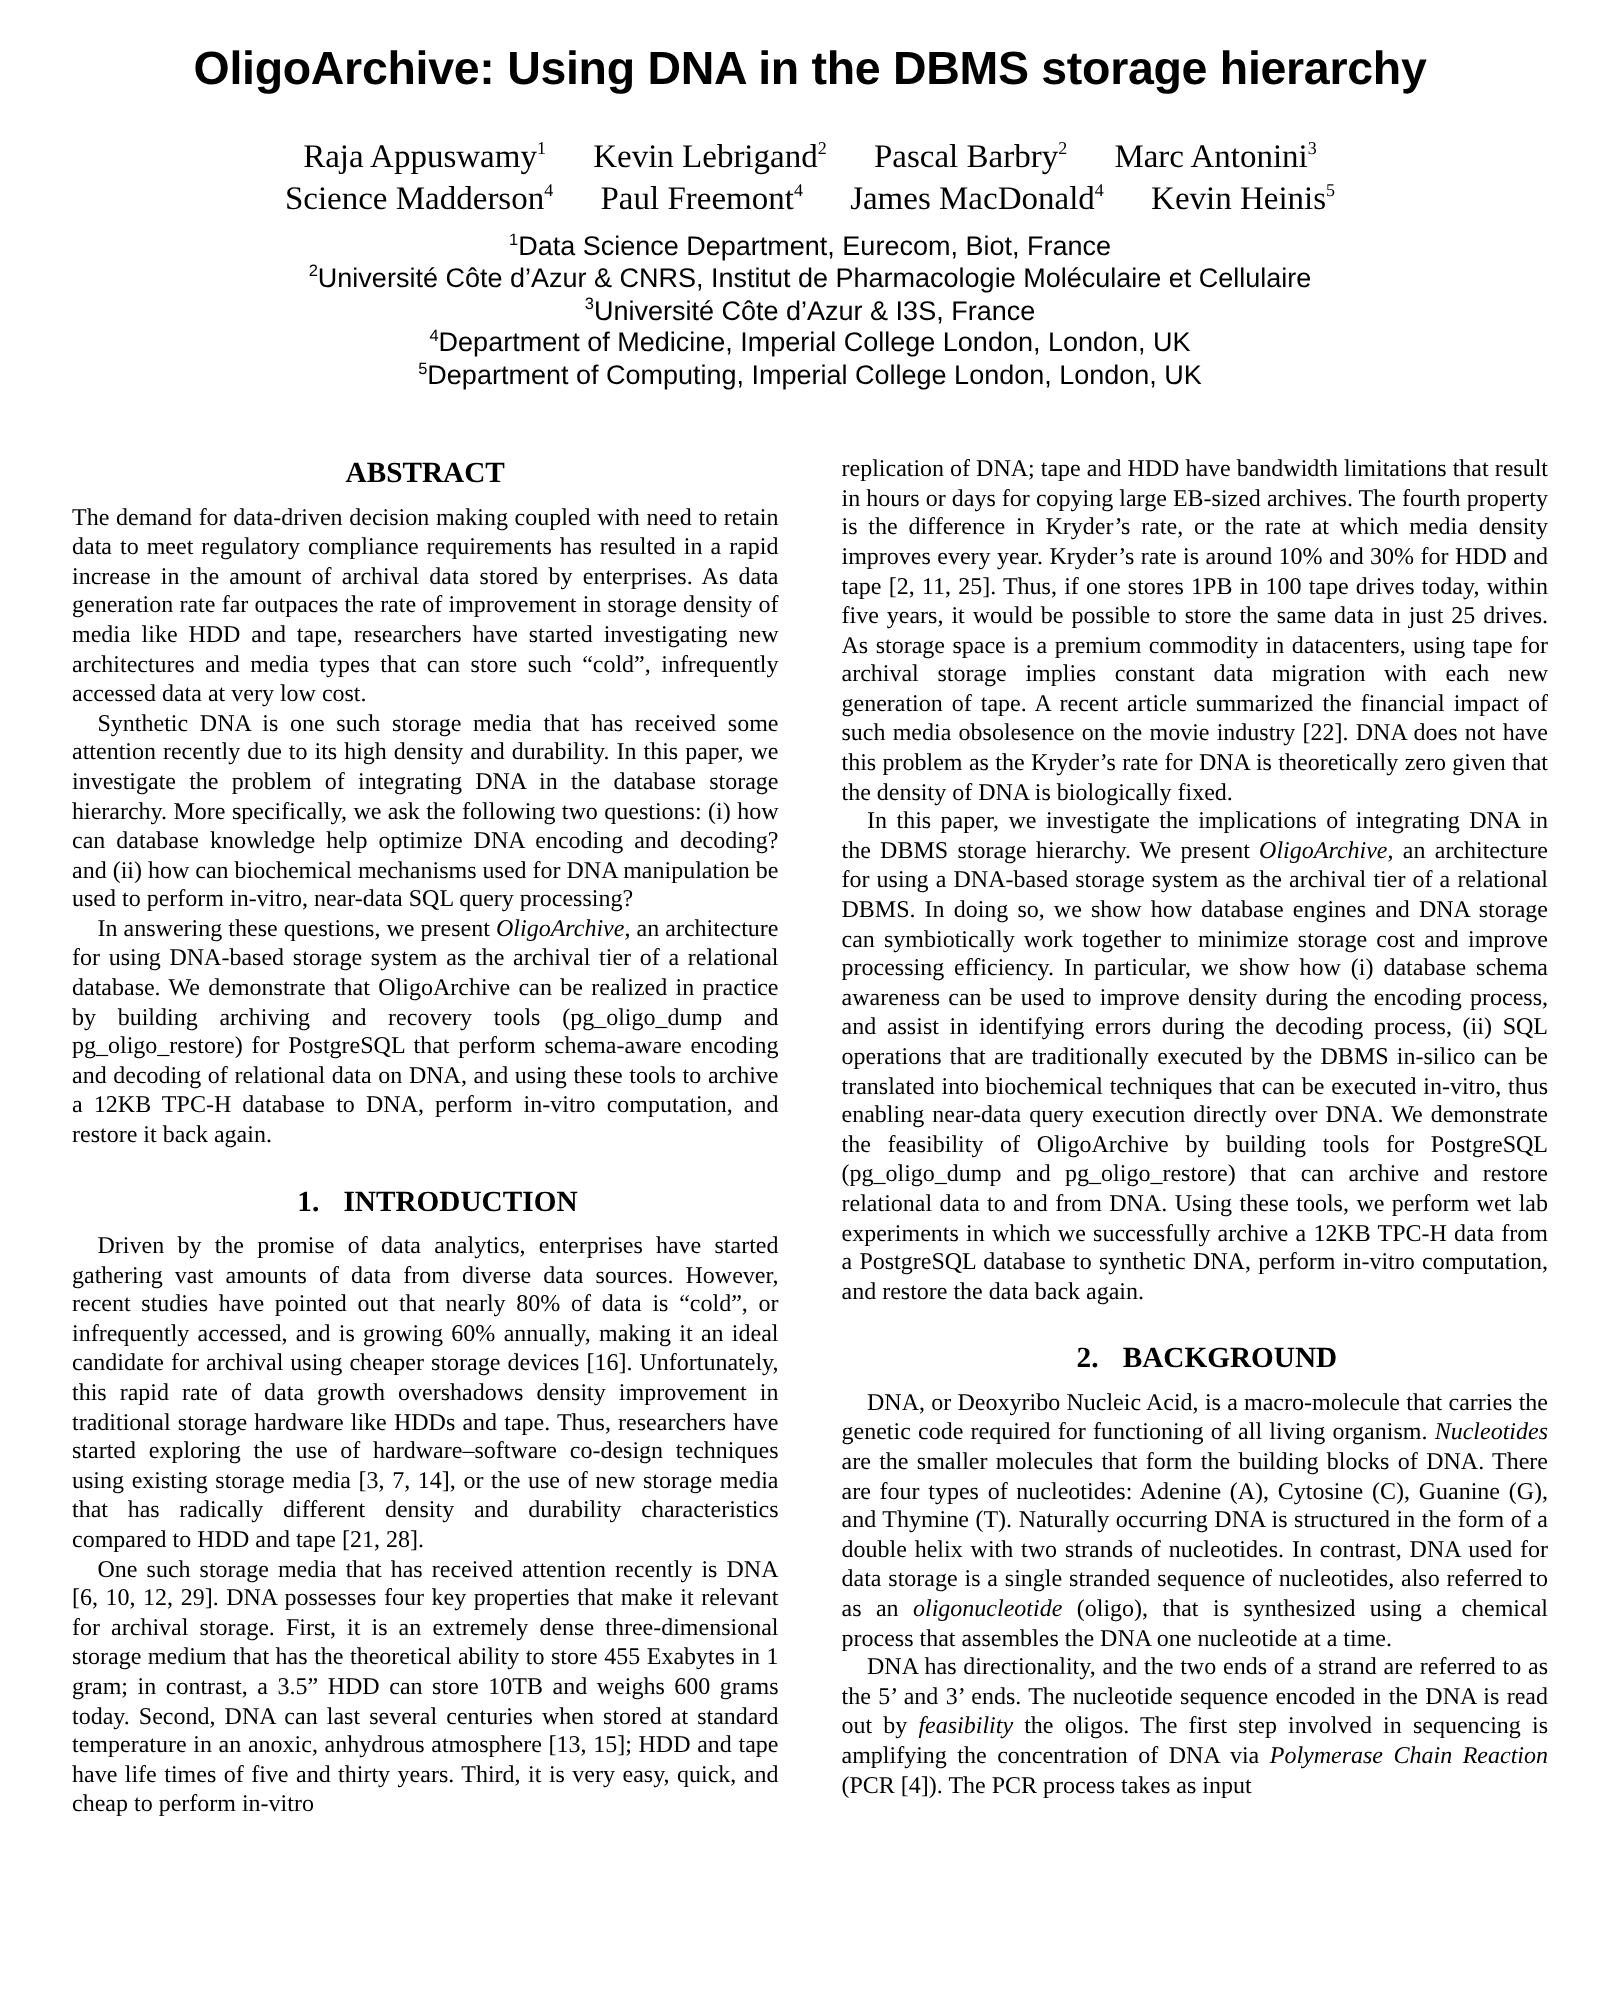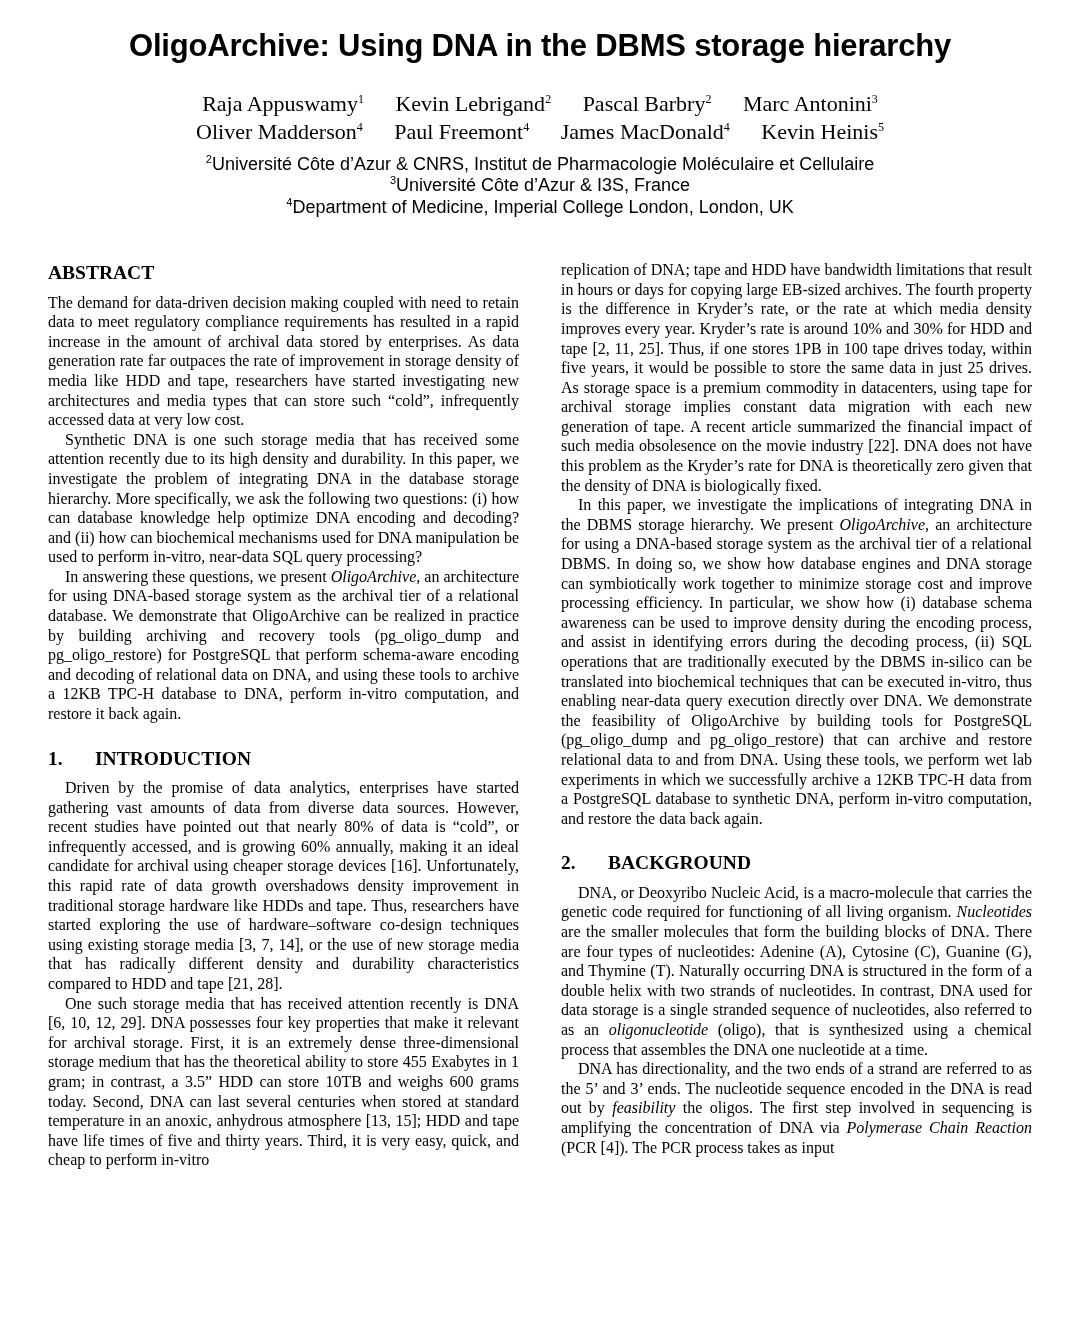--- a/index.html
+++ b/index.html
@@ -68,21 +68,21 @@
   .col {
     width: 471px;
     flex: 0 0 471px;
   }
   .sec-heading {
     font-family: "Liberation Serif", serif;
     font-weight: bold;
     font-size: 19.5px;
     line-height: 1.1;
     margin: 24px 0 9px 0;
-    text-align: left;
+    text-align: center;
     hyphens: none;
   }
   .sec-heading.first {
     margin-top: 2px;
   }
   .sec-num {
     display: inline-block;
     min-width: 47px;
   }
   p.body-par {
@@ -103,31 +103,33 @@
   <h1 class="title">OligoArchive: Using DNA in the DBMS storage hierarchy</h1>
 
   <div class="authors">
     <div>
       <span class="author"><span>Raja Appuswamy</span><sup>1</sup></span>
       <span class="author"><span>Kevin Lebrigand</span><sup>2</sup></span>
       <span class="author"><span>Pascal Barbry</span><sup>2</sup></span>
       <span class="author"><span>Marc Antonini</span><sup>3</sup></span>
     </div>
     <div>
-      <span class="author"><span>Oliver Madderson</span><sup>4</sup></span>
+      <span class="author"><span>Science Madderson</span><sup>4</sup></span>
       <span class="author"><span>Paul Freemont</span><sup>4</sup></span>
       <span class="author"><span>James MacDonald</span><sup>4</sup></span>
       <span class="author"><span>Kevin Heinis</span><sup>5</sup></span>
     </div>
   </div>
 
   <div class="affiliations">
+    <div class="affiliation"><sup>1</sup><span>Data Science Department, Eurecom, Biot, France</span></div>
     <div class="affiliation"><sup>2</sup><span>Université Côte d’Azur &amp; CNRS, Institut de Pharmacologie Moléculaire et Cellulaire</span></div>
     <div class="affiliation"><sup>3</sup><span>Université Côte d’Azur &amp; I3S, France</span></div>
     <div class="affiliation"><sup>4</sup><span>Department of Medicine, Imperial College London, London, UK</span></div>
+    <div class="affiliation"><sup>5</sup><span>Department of Computing, Imperial College London, London, UK</span></div>
   </div>
 
   <div class="columns">
 
     <div class="col">
       <h2 class="sec-heading first">ABSTRACT</h2>
       <p class="body-par noindent">The demand for data-driven decision making coupled with need to retain data to meet regulatory compliance requirements has resulted in a rapid increase in the amount of archival data stored by enterprises. As data generation rate far outpaces the rate of improvement in storage density of media like HDD and tape, researchers have started investigating new architectures and media types that can store such “cold”, infrequently accessed data at very low cost.</p>
       <p class="body-par">Synthetic DNA is one such storage media that has received some attention recently due to its high density and durability. In this paper, we investigate the problem of integrating DNA in the database storage hierarchy. More specifically, we ask the following two questions: (i) how can database knowledge help optimize DNA encoding and decoding? and (ii) how can biochemical mechanisms used for DNA manipulation be used to perform in-vitro, near-data SQL query processing?</p>
       <p class="body-par">In answering these questions, we present <i>OligoArchive</i>, an architecture for using DNA-based storage system as the archival tier of a relational database. We demonstrate that OligoArchive can be realized in practice by building archiving and recovery tools (pg_oligo_dump and pg_oligo_restore) for PostgreSQL that perform schema-aware encoding and decoding of relational data on DNA, and using these tools to archive a 12KB TPC-H database to DNA, perform in-vitro computation, and restore it back again.</p>
 

